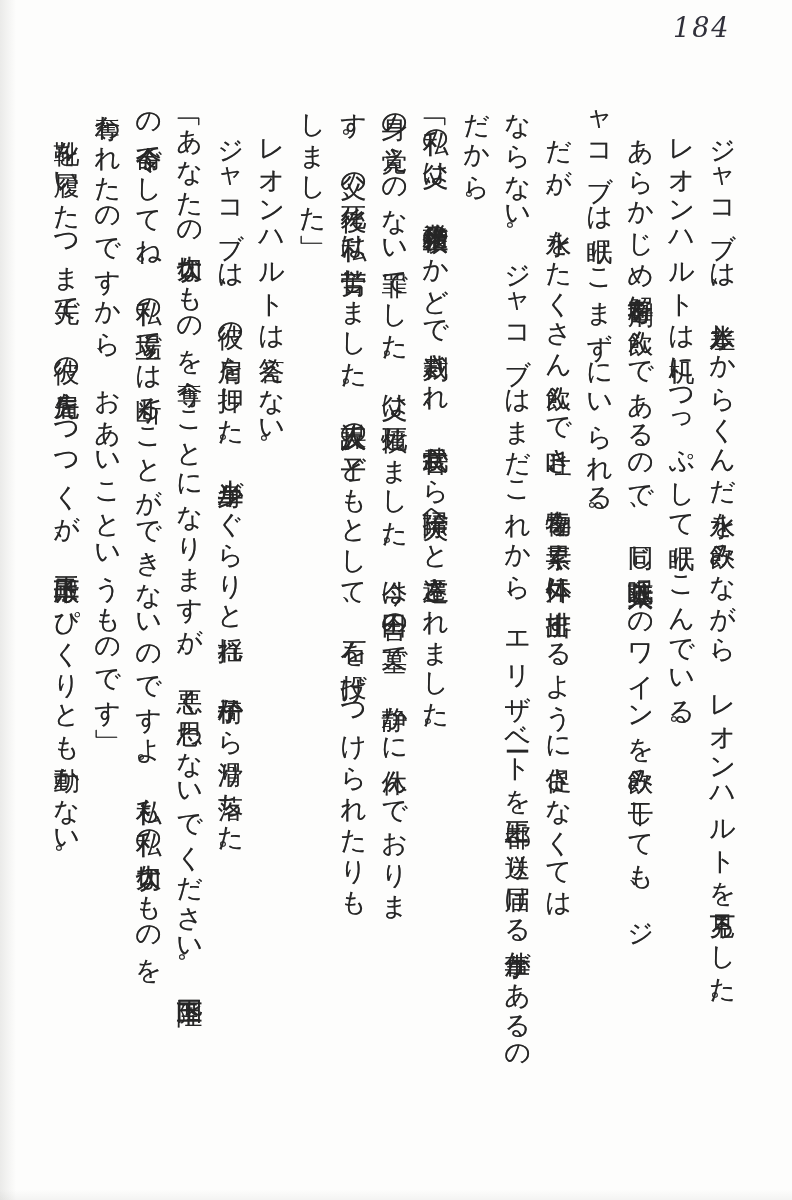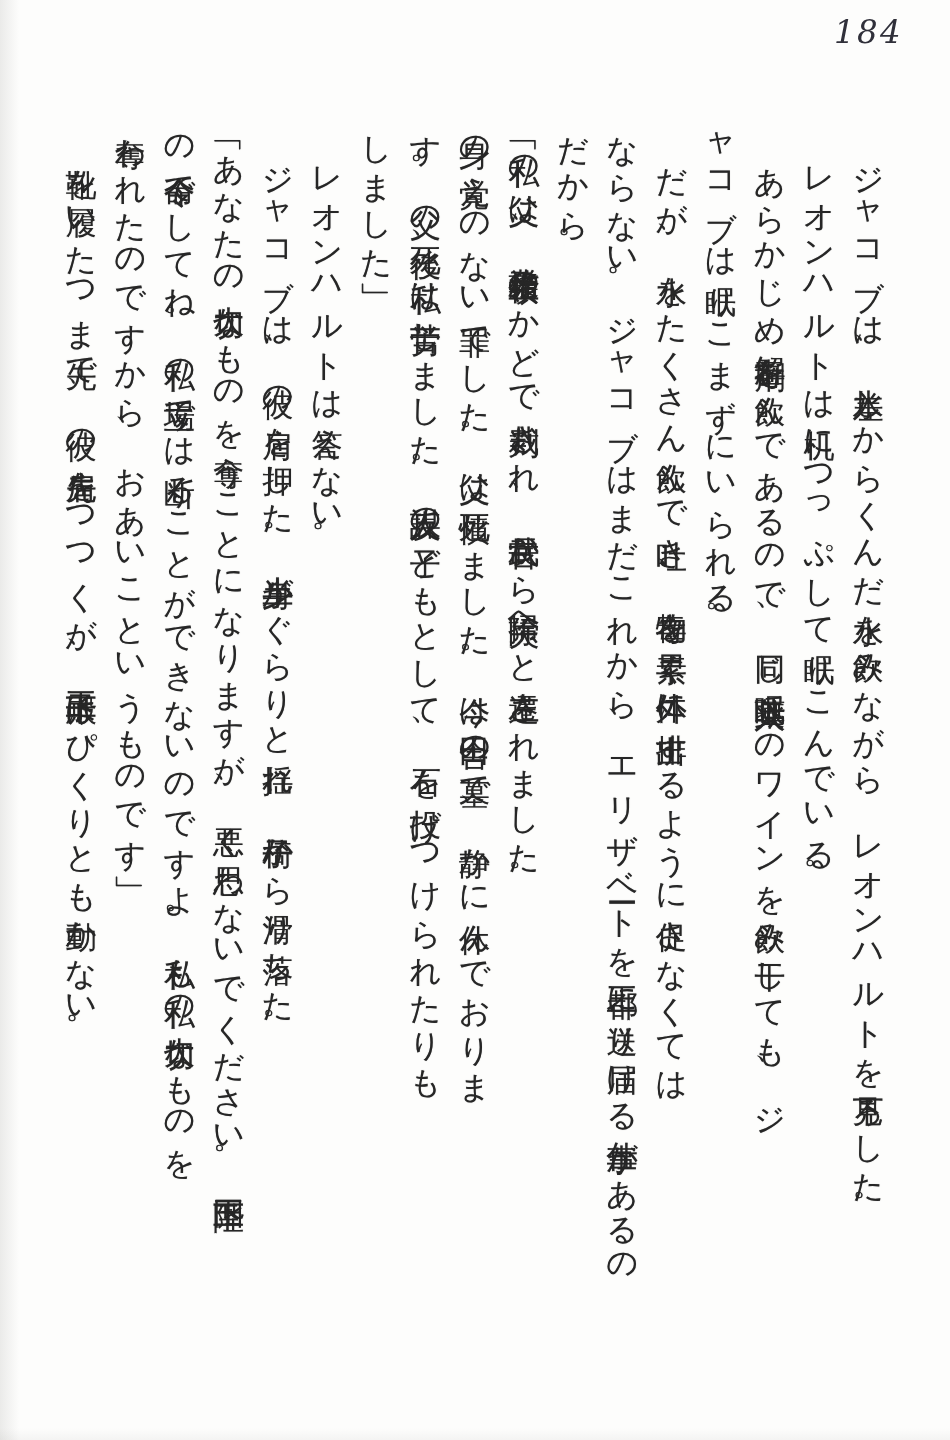--- a/index.html
+++ b/index.html
@@ -15,21 +15,20 @@
     font-family: "DejaVu Serif", "Liberation Serif", serif;
   }
   .page-number {
     position: absolute;
     top: 12px;
     left: 673px;
     font-style: italic;
     font-size: 27px;
     letter-spacing: 2px;
     color: #30303a;
-    margin-left: 22px;
   }
   .text-block {
     position: absolute;
     top: 95px;
     right: 49px;
     width: 697px;
     height: 1046px;
     writing-mode: vertical-rl;
     text-orientation: mixed;
     font-size: 26px;

